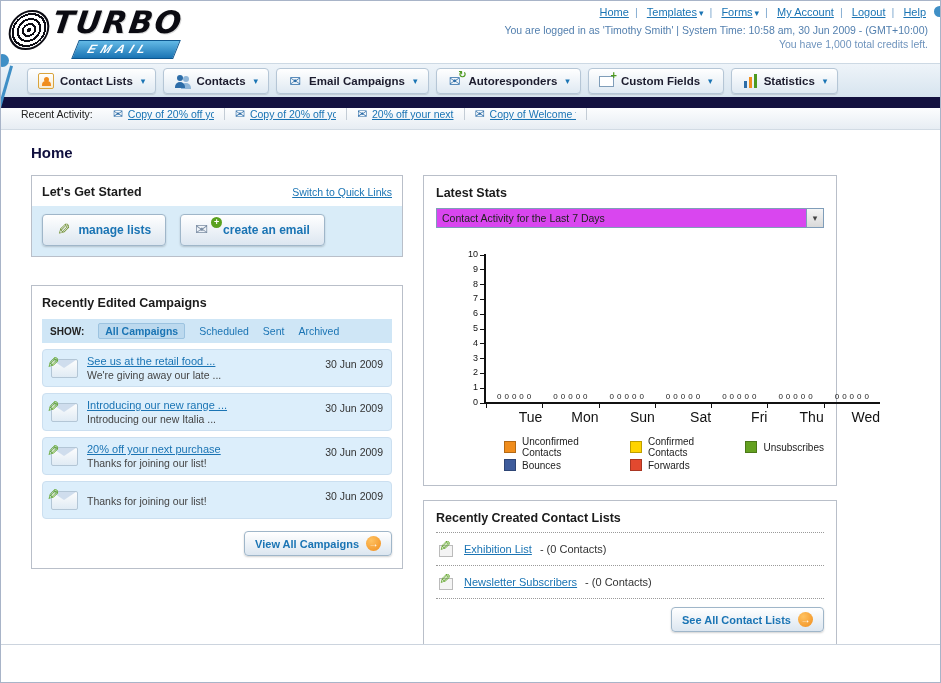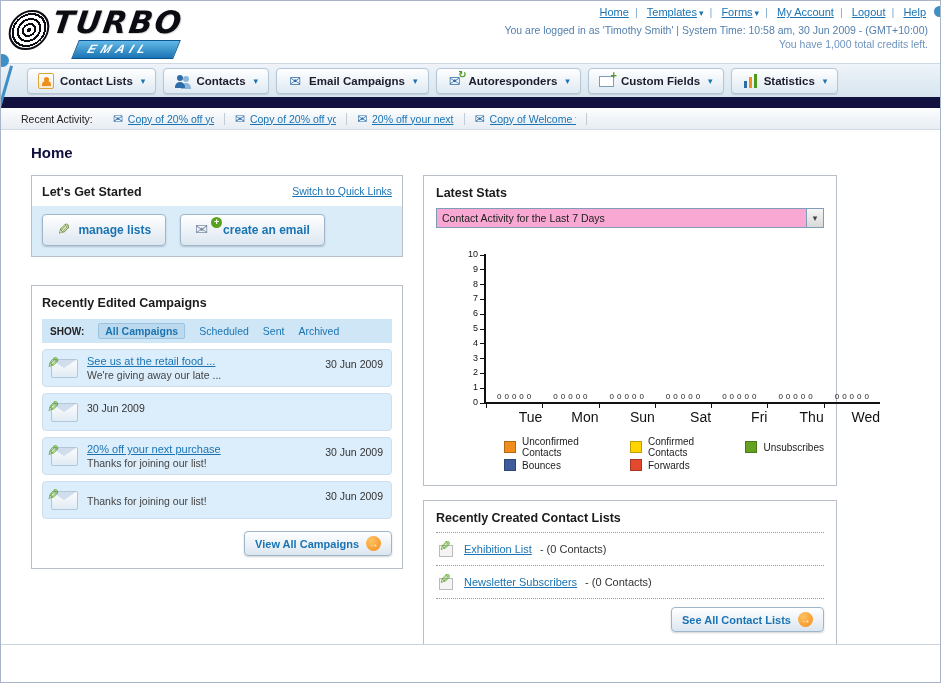--- a/index.html
+++ b/index.html
@@ -52,37 +52,37 @@
   .glyph-refresh { position:absolute; top:-4px; right:-4px; font-family:"DejaVu Sans",sans-serif; font-size:10px; font-weight:bold; color:#4e9a1f; }
   .ic-field::before { content:""; position:absolute; left:0; top:3px; width:13px; height:9px; background:#fff; border:1px solid #7f9db9; }
   .glyph-plus-corner { position:absolute; top:-3px; right:-2px; font-size:11px; font-weight:bold; color:#4e9a1f; line-height:1; }
   .ic-bars { background:
       linear-gradient(#2d6da8,#2d6da8) left 2px bottom 1px / 3px 7px no-repeat,
       linear-gradient(#f08d1d,#f08d1d) left 7px bottom 1px / 3px 11px no-repeat,
       linear-gradient(#4e9a1f,#4e9a1f) left 12px bottom 1px / 3px 14px no-repeat; }
 
   
   .activity-bar { height:22px; background:linear-gradient(#fcfdfe,#e7edf3); border-bottom:1px solid #d2dbe4;
-    display:flex; align-items:center; font-size:10.5px; padding-left:20px; }
+    display:flex; align-items:flex-start; font-size:10.5px; padding-left:20px; }
   .activity-label { color:#222; margin-right:10px; }
   .activity-item { display:inline-flex; align-items:center; gap:5px; padding:0 10px; border-right:1px solid #c3ccd5; }
   .activity-item .glyph-env { font-size:12px; }
   .activity-text { color:#1a74b4; text-decoration:underline; max-width:86px; overflow:hidden; white-space:nowrap; display:inline-block; }
 
   
   .content { position:relative; padding:10px 30px 0; height:536px; }
   .page-title { font-size:15px; font-weight:bold; color:#11103f; margin:4px 0 14px; }
   .columns { display:flex; gap:20px; align-items:flex-start; }
   .col-left { width:372px; flex:none; }
   .col-right { width:414px; flex:none; }
   .panel { background:#fff; border:1px solid #b9bfc9; }
   .panel-title { font-size:12.5px; font-weight:bold; color:#1b1b1b; }
 
   
-  .gs-panel .gs-header { display:flex; justify-content:space-between; align-items:flex-start; padding:9px 10px 7px; }
+  .gs-panel .gs-header { display:flex; justify-content:space-between; align-items:center; padding:9px 10px 7px; }
   .gs-link { font-size:10.5px; }
   .gs-body { background:#d9ecf8; padding:8px 10px 10px; display:flex; gap:14px; }
   .btn { display:inline-flex; align-items:center; gap:8px; background:linear-gradient(#ffffff,#dce6f0);
     border:1px solid #9fb6c9; border-radius:4px; box-shadow:0 1px 2px rgba(0,0,0,.18);
     color:#1a74b4; font-weight:bold; font-size:12px; padding:7px 14px; font-family:inherit; }
   .glyph-pencil { font-family:"DejaVu Sans",sans-serif; font-size:16px; line-height:1; color:#6f8f2f; display:inline-block; transform:scaleX(-1); }
   .ic-env-plus { position:relative; width:20px; height:16px; display:inline-flex; align-items:center; }
   .ic-env-plus .glyph-env { font-size:16px; color:#7d8fa5; }
   .plus-badge { position:absolute; top:-5px; right:-7px; width:11px; height:11px; border-radius:50%; background:#59a11f;
     color:#fff; font-size:9px; font-weight:bold; display:flex; align-items:center; justify-content:center; line-height:1; }
@@ -104,21 +104,21 @@
   .camp-title { font-size:11px; display:block; white-space:nowrap; overflow:hidden; }
   .camp-sub { font-size:10.5px; color:#444; display:block; margin-top:2px; white-space:nowrap; overflow:hidden; }
   .camp-date { font-size:10.5px; color:#333; align-self:flex-start; margin-top:3px; white-space:nowrap; }
   .panel-footer { margin-top:12px; text-align:right; }
   .btn-small { font-size:11px; padding:4px 10px; gap:7px; }
   .arrow-orb { width:15px; height:15px; border-radius:50%; background:radial-gradient(circle at 35% 30%, #ffc261, #f08d1d);
     color:#fff; font-weight:bold; font-size:10px; display:inline-flex; align-items:center; justify-content:center; flex:none; }
 
   
   .stats-panel { padding:10px 12px 14px; }
-  .stats-select { margin-top:8px; position:relative; height:20px; border:1px solid #7f9db9; background:#f9a8d4;
+  .stats-select { margin-top:8px; position:relative; height:20px; border:1px solid #7f9db9; background:#d946ef;
     font-size:10.5px; color:#222; padding:3px 22px 0 5px; }
   .select-caret { position:absolute; right:0; top:0; bottom:0; width:17px; background:linear-gradient(#f5f5f5,#d9d9d9);
     border-left:1px solid #7f9db9; display:flex; align-items:center; justify-content:center; color:#444; font-size:9px; }
   .chart-area { margin:26px 0 0 26px; }
   .chart-plot { position:relative; margin-left:22px; width:396px; height:150px;
     border-left:2px solid #111; border-bottom:2px solid #111; }
   .y-label { position:absolute; left:-22px; width:14px; text-align:right; font-size:9px; color:#111; line-height:1; }
   .y-label::after { content:""; position:absolute; right:-6px; top:50%; width:4px; height:1px; background:#111; }
   .chart-groups { position:absolute; left:0; right:0; top:0; bottom:0; display:flex; }
   .chart-group { flex:1; position:relative; }
@@ -276,20 +276,24 @@
             <span class="camp-text">
               <a class="camp-title" data-interactable="true">See us at the retail food ...</a>
               <span class="camp-sub" data-interactable="false">We're giving away our late ...</span>
             </span>
             <span class="camp-date" data-interactable="false">30 Jun 2009</span>
           </div>
           <div class="camp-item" data-interactable="true">
             <span class="ic-env-edit" data-interactable="false">
                 <span class="glyph-pencil" data-interactable="false">✎</span>
               </span>
+            <span class="camp-text">
+              <a class="camp-title" data-interactable="true">Introducing our new range ...</a>
+              <span class="camp-sub" data-interactable="false">Introducing our new Italia ...</span>
+            </span>
             <span class="camp-date" data-interactable="false">30 Jun 2009</span>
           </div>
           <div class="camp-item" data-interactable="true">
             <span class="ic-env-edit" data-interactable="false">
                 <span class="glyph-pencil" data-interactable="false">✎</span>
               </span>
             <span class="camp-text">
               <a class="camp-title" data-interactable="true">20% off your next purchase</a>
               <span class="camp-sub" data-interactable="false">Thanks for joining our list!</span>
             </span>

